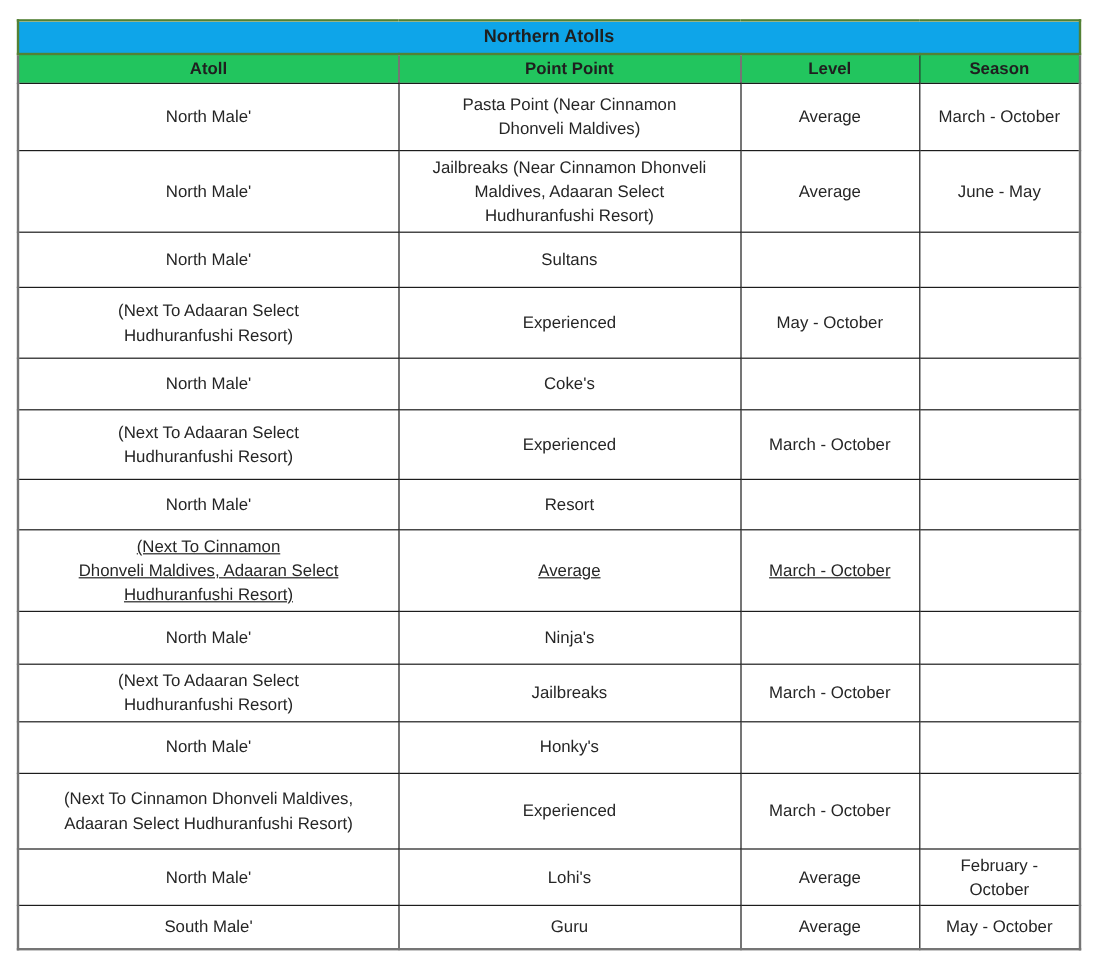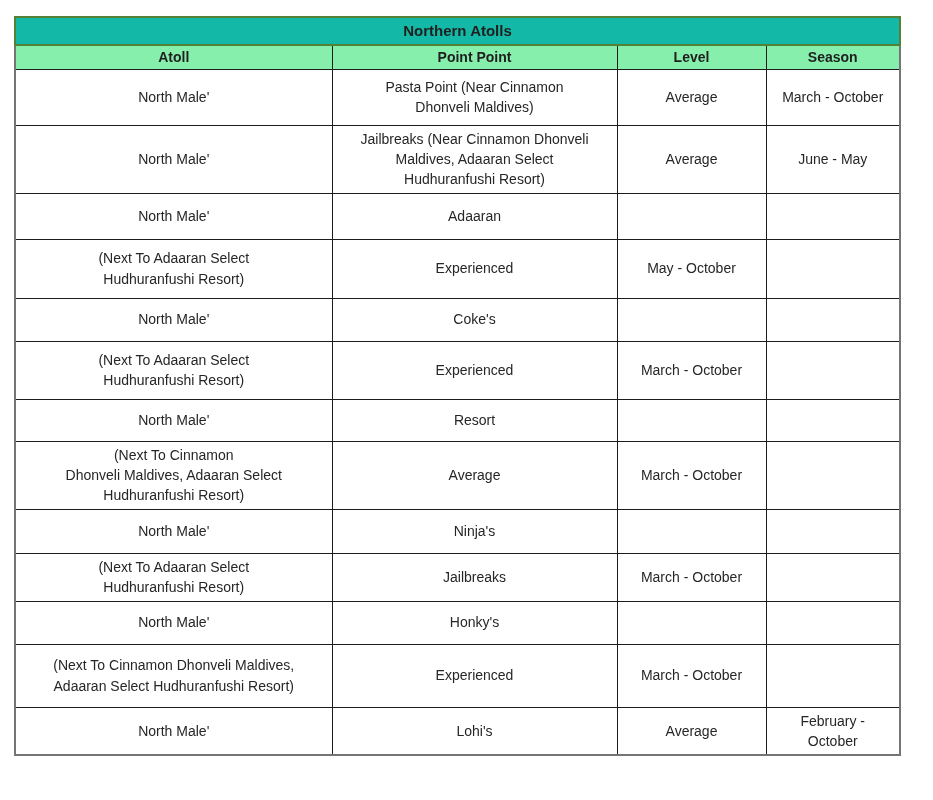--- a/index.html
+++ b/index.html
@@ -32,45 +32,45 @@
     border: 1px solid #1c1c1c;
     text-align: center;
     vertical-align: middle;
     padding: 3px 8px;
     font-size: 14px;
     line-height: 1.43;
     white-space: pre-line;
     overflow: hidden;
   }
   tr.title-row th {
-    background: #14b8a6;
+    background: #0ea5e9;
     border: 2px solid #538135;
     font-weight: bold;
     font-size: 15px;
     color: #1f1f1f;
     height: 28px;
     padding: 2px 8px;
   }
   tr.header-row th {
     font-weight: bold;
     font-size: 14px;
     color: #1f1f1f;
     height: 24px;
-    background: #86efac;
+    background: #22c55e;
     padding: 1px 0;
   }
   
   tbody tr:nth-child(1)  td { height: 56px; }
   tbody tr:nth-child(2)  td { height: 68px; }
   tbody tr:nth-child(3)  td { height: 46px; }
   tbody tr:nth-child(4)  td { height: 59px; }
   tbody tr:nth-child(5)  td { height: 43px; }
   tbody tr:nth-child(6)  td { height: 58px; }
   tbody tr:nth-child(7)  td { height: 42px; }
-  tbody tr:nth-child(8)  td { height: 68px; }
+  tbody tr:nth-child(8)  td { height: 68px; text-decoration: underline; }
   tbody tr:nth-child(9)  td { height: 44px; }
   tbody tr:nth-child(10) td { height: 48px; }
   tbody tr:nth-child(11) td { height: 43px; }
   tbody tr:nth-child(12) td { height: 63px; }
   tbody tr:nth-child(13) td { height: 38px; }
   tbody tr:nth-child(14) td { height: 37px; }
 </style>
 </head>
 <body>
 
@@ -104,21 +104,21 @@
         <tr>
           <td>North Male'</td>
           <td>Jailbreaks (Near Cinnamon Dhonveli
 Maldives, Adaaran Select
 Hudhuranfushi Resort)</td>
           <td>Average</td>
           <td>June - May</td>
         </tr>
         <tr>
           <td>North Male'</td>
-          <td>Adaaran</td>
+          <td>Sultans</td>
           <td></td>
           <td></td>
         </tr>
         <tr>
           <td>(Next To Adaaran Select
 Hudhuranfushi Resort)</td>
           <td>Experienced</td>
           <td>May - October</td>
           <td></td>
         </tr>
@@ -174,15 +174,21 @@
           <td>Experienced</td>
           <td>March - October</td>
           <td></td>
         </tr>
         <tr>
           <td>North Male'</td>
           <td>Lohi's</td>
           <td>Average</td>
           <td>February - October</td>
         </tr>
+        <tr>
+          <td>South Male'</td>
+          <td>Guru</td>
+          <td>Average</td>
+          <td>May - October</td>
+        </tr>
       </tbody>
   </table>
 </div>
 
 </body></html>

